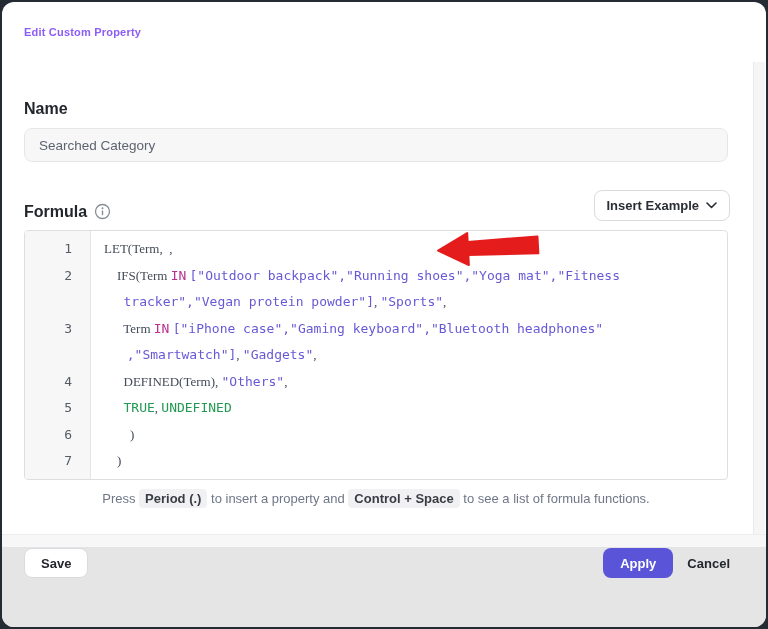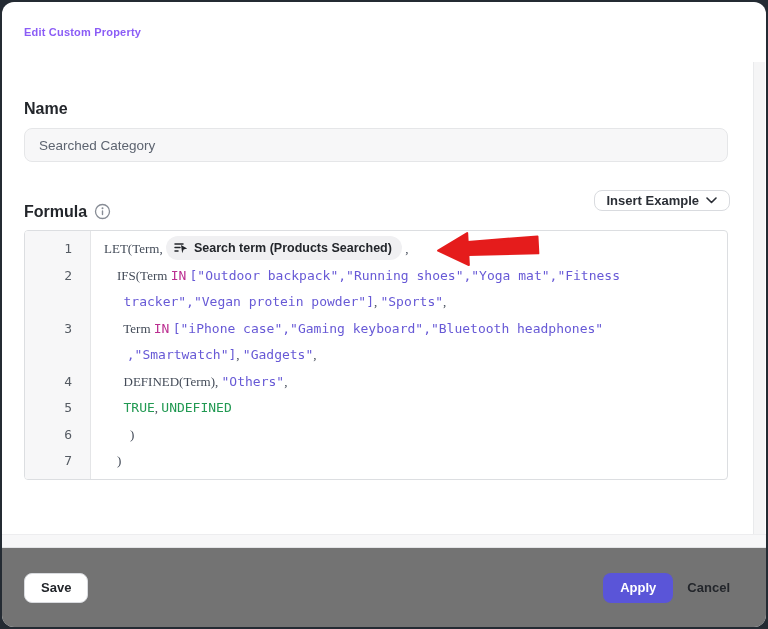--- a/index.html
+++ b/index.html
@@ -16,21 +16,21 @@
   .dialog{position:absolute;inset:2px;background:#ffffff;border-radius:12px;overflow:hidden;}
   .dlg-title{position:absolute;left:22px;top:24px;font-size:11px;font-weight:700;color:#8b5cf6;letter-spacing:.2px;}
   .field-label{position:absolute;left:22px;font-size:16px;font-weight:700;color:#23262b;}
   .name-label{top:98px;}
   .name-input{position:absolute;left:22px;top:126px;width:704px;height:34px;background:#f7f7f8;
     border:1px solid #e5e6e8;border-radius:8px;padding:10px 14px;font-size:13.5px;color:#5d6470;
     font-family:"Liberation Sans",sans-serif;outline:none;}
   .formula-row{position:absolute;left:22px;top:201px;display:flex;gap:7px;}
   .formula-row .field-label{position:static;}
   .info-icon{display:inline-flex;width:17px;height:17px;}
-  .insert-btn{position:absolute;right:36px;top:188px;height:21px;display:inline-flex;align-items:center;gap:7px;
+  .insert-btn{position:absolute;right:36px;top:188px;height:31px;display:inline-flex;align-items:center;gap:7px;
     background:#fff;border:1px solid #d9dbdf;border-radius:8px;padding:0 12px;font-size:13px;font-weight:700;
     color:#2a2e35;font-family:"Liberation Sans",sans-serif;cursor:pointer;}
   .editor{position:absolute;left:22px;top:228px;width:704px;border:1px solid #dcdee1;border-radius:4px;background:#fff;}
   .editor-inner{position:relative;}
   .gutter-bg{position:absolute;left:0;top:0;bottom:0;width:66px;background:#f7f7f8;border-right:1px solid #e4e5e7;border-radius:3px 0 0 3px;}
   .rows{position:relative;padding:5px 0 4px;}
   .row{display:flex;font-family:"DejaVu Sans Mono",monospace;font-size:13px;line-height:26.5px;}
   .ln{width:67px;flex:none;text-align:right;padding-right:20px;color:#555b63;}
   .code{padding-left:12px;white-space:pre;color:var(--c-plain);}
   .tok-plain{color:var(--c-plain);font-family:Liberation Serif, serif;}
@@ -38,21 +38,21 @@
   .tok-op{color:var(--c-op);}
   .tok-kw{color:var(--c-kw);}
   .chip{display:inline-flex;align-items:center;gap:6px;background:#f0f0f2;border-radius:12px;height:24px;
     padding:0 10px 0 8px;font-family:"Liberation Sans",sans-serif;font-size:12.5px;font-weight:700;color:#23262b;
     vertical-align:middle;margin-top:-3px;cursor:pointer;}
   .hint{position:absolute;left:22px;top:489px;width:704px;text-align:center;font-size:13px;color:#6e7687;}
   .kbd{background:#f1f1f3;border-radius:4px;padding:2px 6px;color:#383d45;font-weight:600;}
   .red-arrow{position:absolute;left:433px;top:226px;width:106px;height:40px;pointer-events:none;}
   .vtrack{position:absolute;left:751px;top:60px;width:12px;height:473px;background:#f5f5f6;border-left:1px solid #e9eaec;}
   .hstrip{position:absolute;left:0;right:0;top:532px;height:14px;background:#f7f7f8;border-top:1px solid #ededef;border-bottom:1px solid #e3e4e6;}
-  .footer{position:absolute;left:0;right:0;top:546px;bottom:0;background:#737373;display:flex;align-items:center;padding:0 22px;}
+  .footer{position:absolute;left:0;right:0;top:546px;bottom:0;background:#e5e5e5;display:flex;align-items:flex-start;padding:0 22px;}
   .btn{font-family:"Liberation Sans",sans-serif;font-size:13px;font-weight:700;border-radius:8px;cursor:pointer;height:30px;display:inline-flex;align-items:center;}
   .btn-save{background:#fff;border:1px solid #d9dbdf;color:#23262b;padding:0 16px;}
   .footer-spacer{flex:1;}
   .btn-cancel{background:transparent;border:none;color:#23262b;padding:0 14px;}
   .btn-apply{background:var(--accent);border:none;color:#fff;padding:0 17px;margin-left:10px;}
 </style>
 </head>
 <body>
 
 <div class="dialog">
@@ -81,24 +81,21 @@
         </svg>
     </span>
   </button>
 
   <div class="editor">
     <div class="editor-inner">
       <div class="gutter-bg"></div>
       <div class="rows" id="editor-rows">
           <div class="row">
             <span class="ln">1</span>
-            <span class="code"><span class="tok-plain">LET(Term, </span><span class="chip"><span style="display: inline-flex;"><svg width="14" height="14" viewBox="0 0 14 14">
-                    <path d="M1 3 H9 M1 6.5 H6 M1 10 H4" stroke="#23262b" stroke-width="1.5" stroke-linecap="round" fill="none"></path>
-                    <path d="M7 4 L13.2 7.4 L9.6 8.5 L8.2 12.2 Z" fill="#23262b"></path>
-                  </svg></span><span>Search term (Products Searched)</span></span><span class="tok-plain"> ,</span></span>
+            <span class="code"><span class="tok-plain">LET(Term, </span><span class="tok-plain"> ,</span></span>
           </div>
           <div class="row">
             <span class="ln">2</span>
             <span class="code"><span class="tok-plain">    IFS(Term </span><span class="tok-op">IN</span><span class="tok-plain"> </span><span class="tok-str">["Outdoor backpack","Running shoes","Yoga mat","Fitness</span></span>
           </div>
           <div class="row">
             <span class="ln"></span>
             <span class="code"><span class="tok-plain">      </span><span class="tok-str">tracker","Vegan protein powder"]</span><span class="tok-plain">, </span><span class="tok-str">"Sports"</span><span class="tok-plain">,</span></span>
           </div>
           <div class="row">
@@ -128,20 +125,21 @@
         </div>
     </div>
   </div>
 
   <svg class="red-arrow" viewBox="0 0 106 40">
     <g transform="rotate(-3 53 20)">
       <polygon points="3,20 33,4 33,13 103,11 103,28 33,26 33,36" fill="#e51c1c" stroke="#e51c1c" stroke-width="2" stroke-linejoin="round"></polygon>
     </g>
   </svg>
 
+  <div class="hint" id="hint-line"><span>Press </span><span class="kbd">Period (.)</span><span> to insert a property and </span><span class="kbd">Control + Space</span><span> to see a list of formula functions.</span></div>
 
   <div class="vtrack"></div>
   <div class="hstrip"></div>
 
   <div class="footer">
     <button class="btn btn-save">Save</button>
     <div class="footer-spacer"></div>
     <button class="btn btn-apply">Apply</button>
     <button class="btn btn-cancel">Cancel</button>
   </div>

